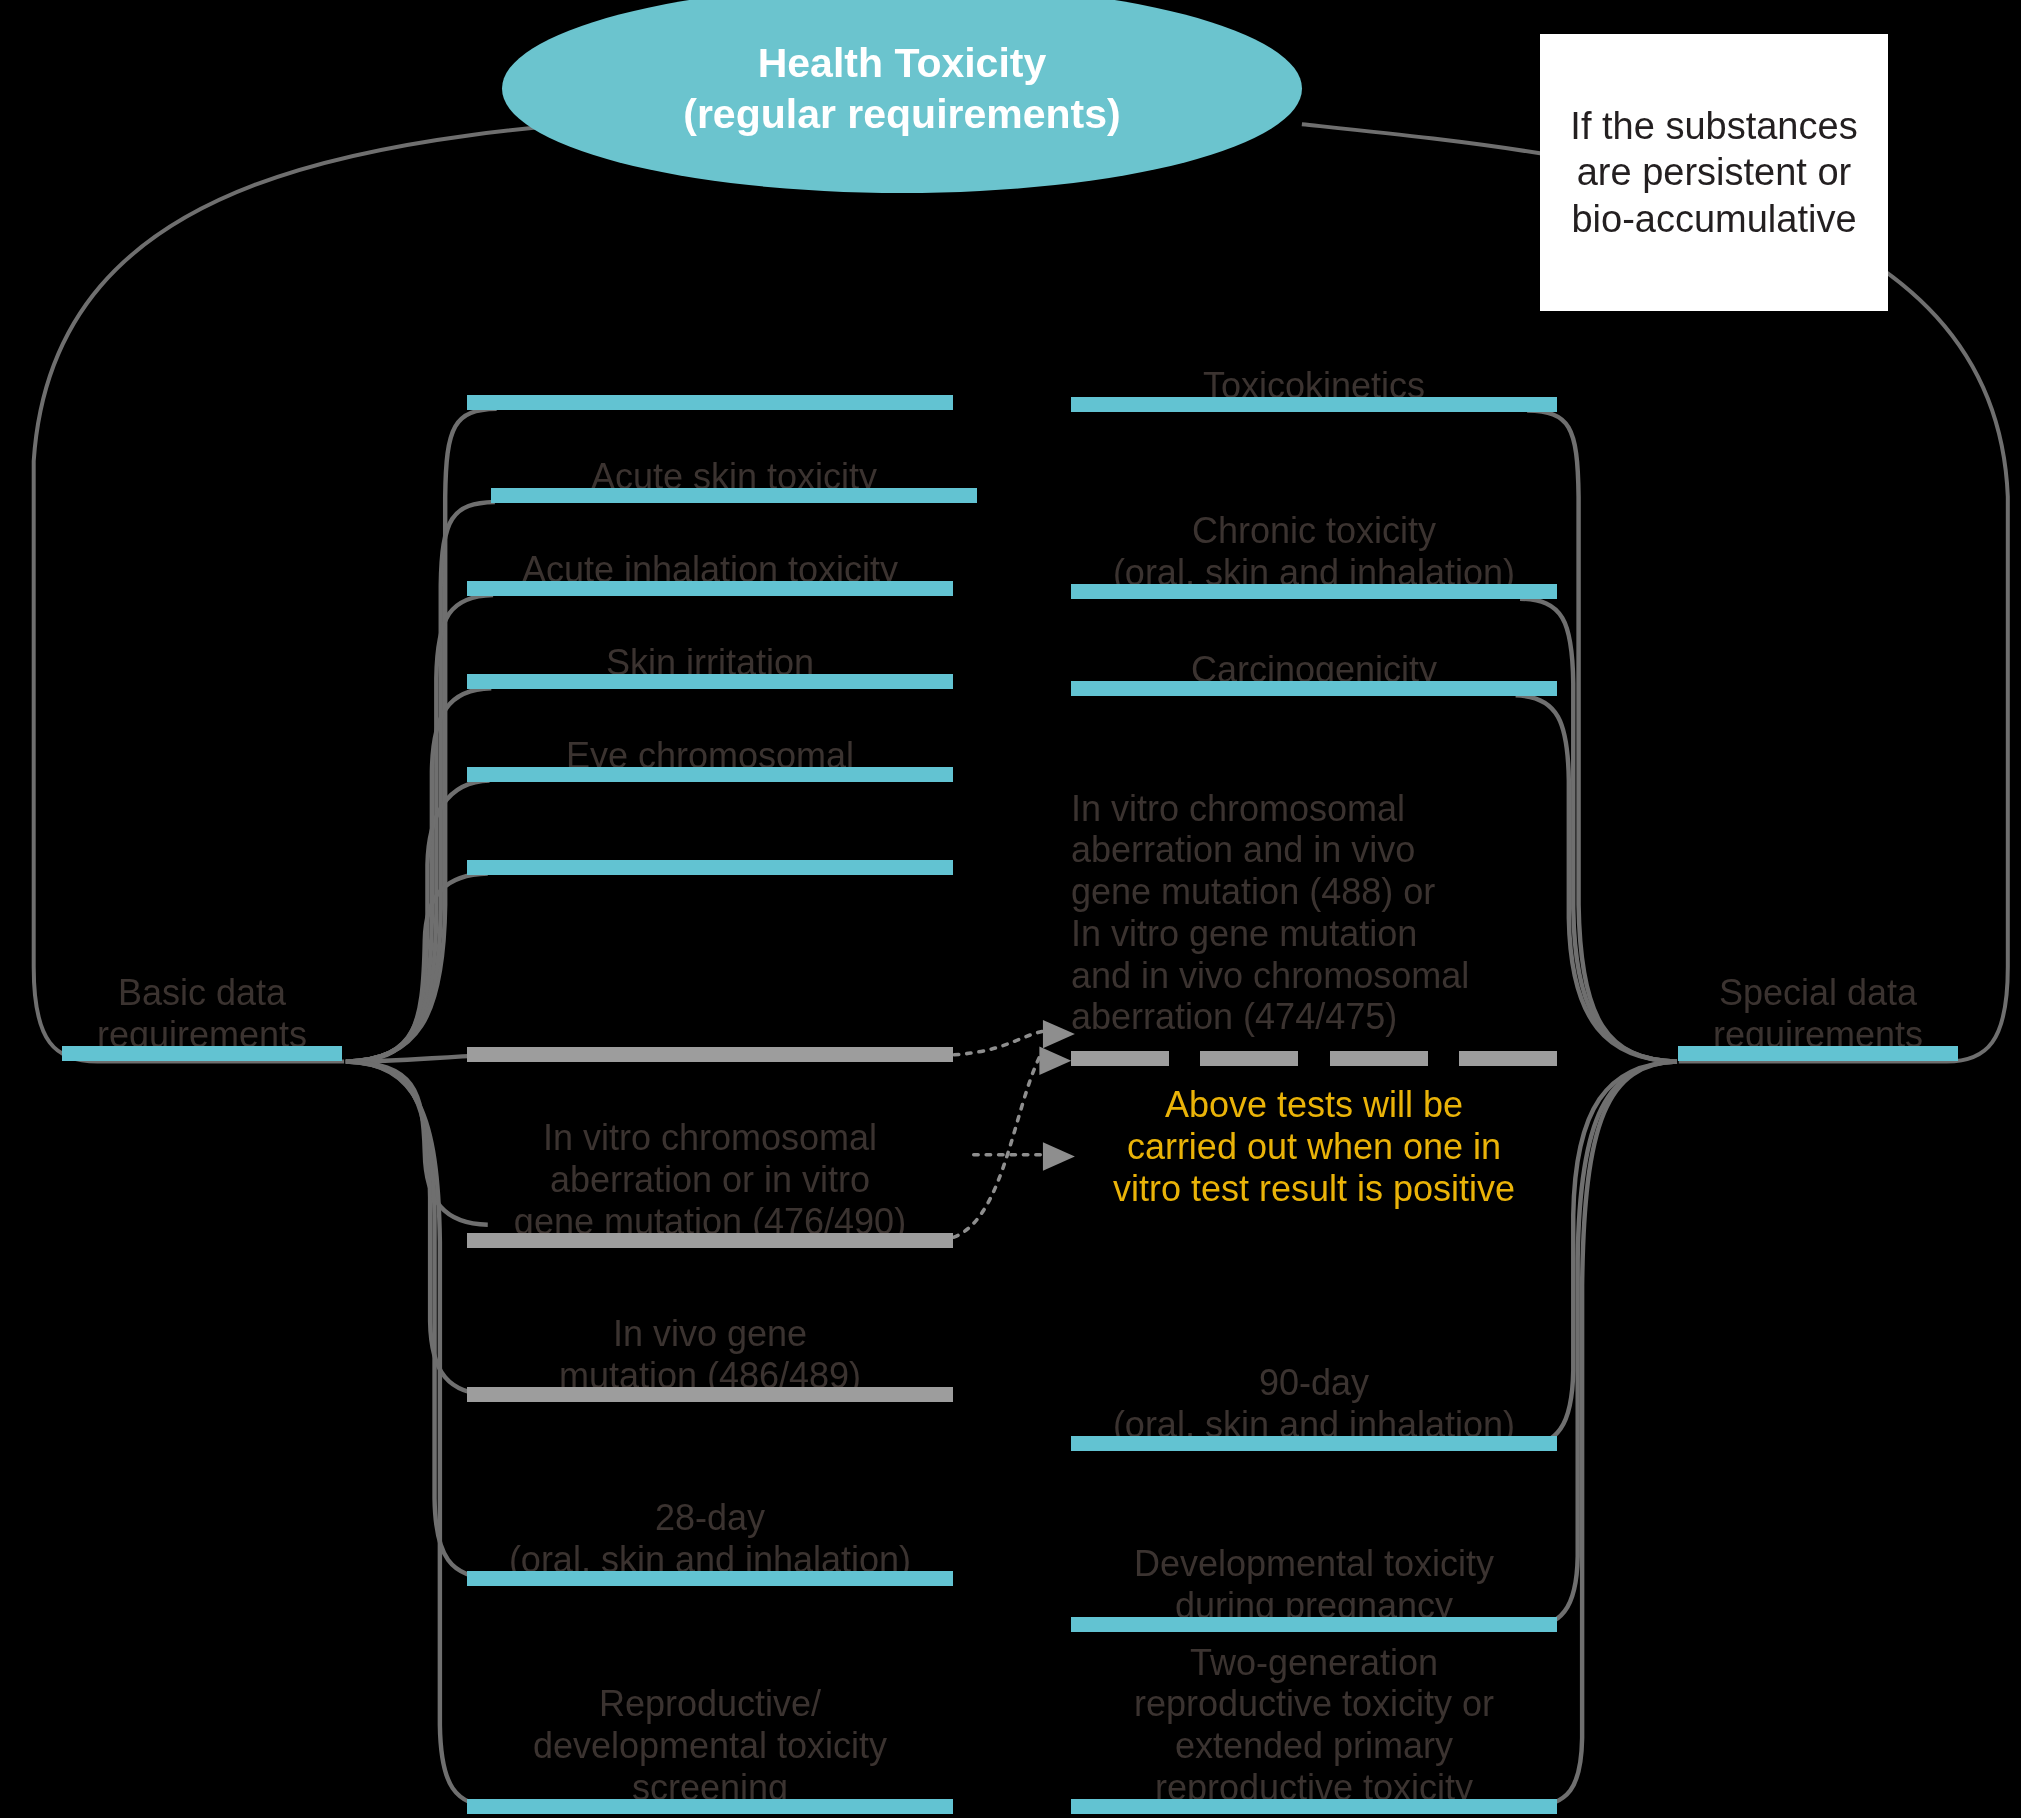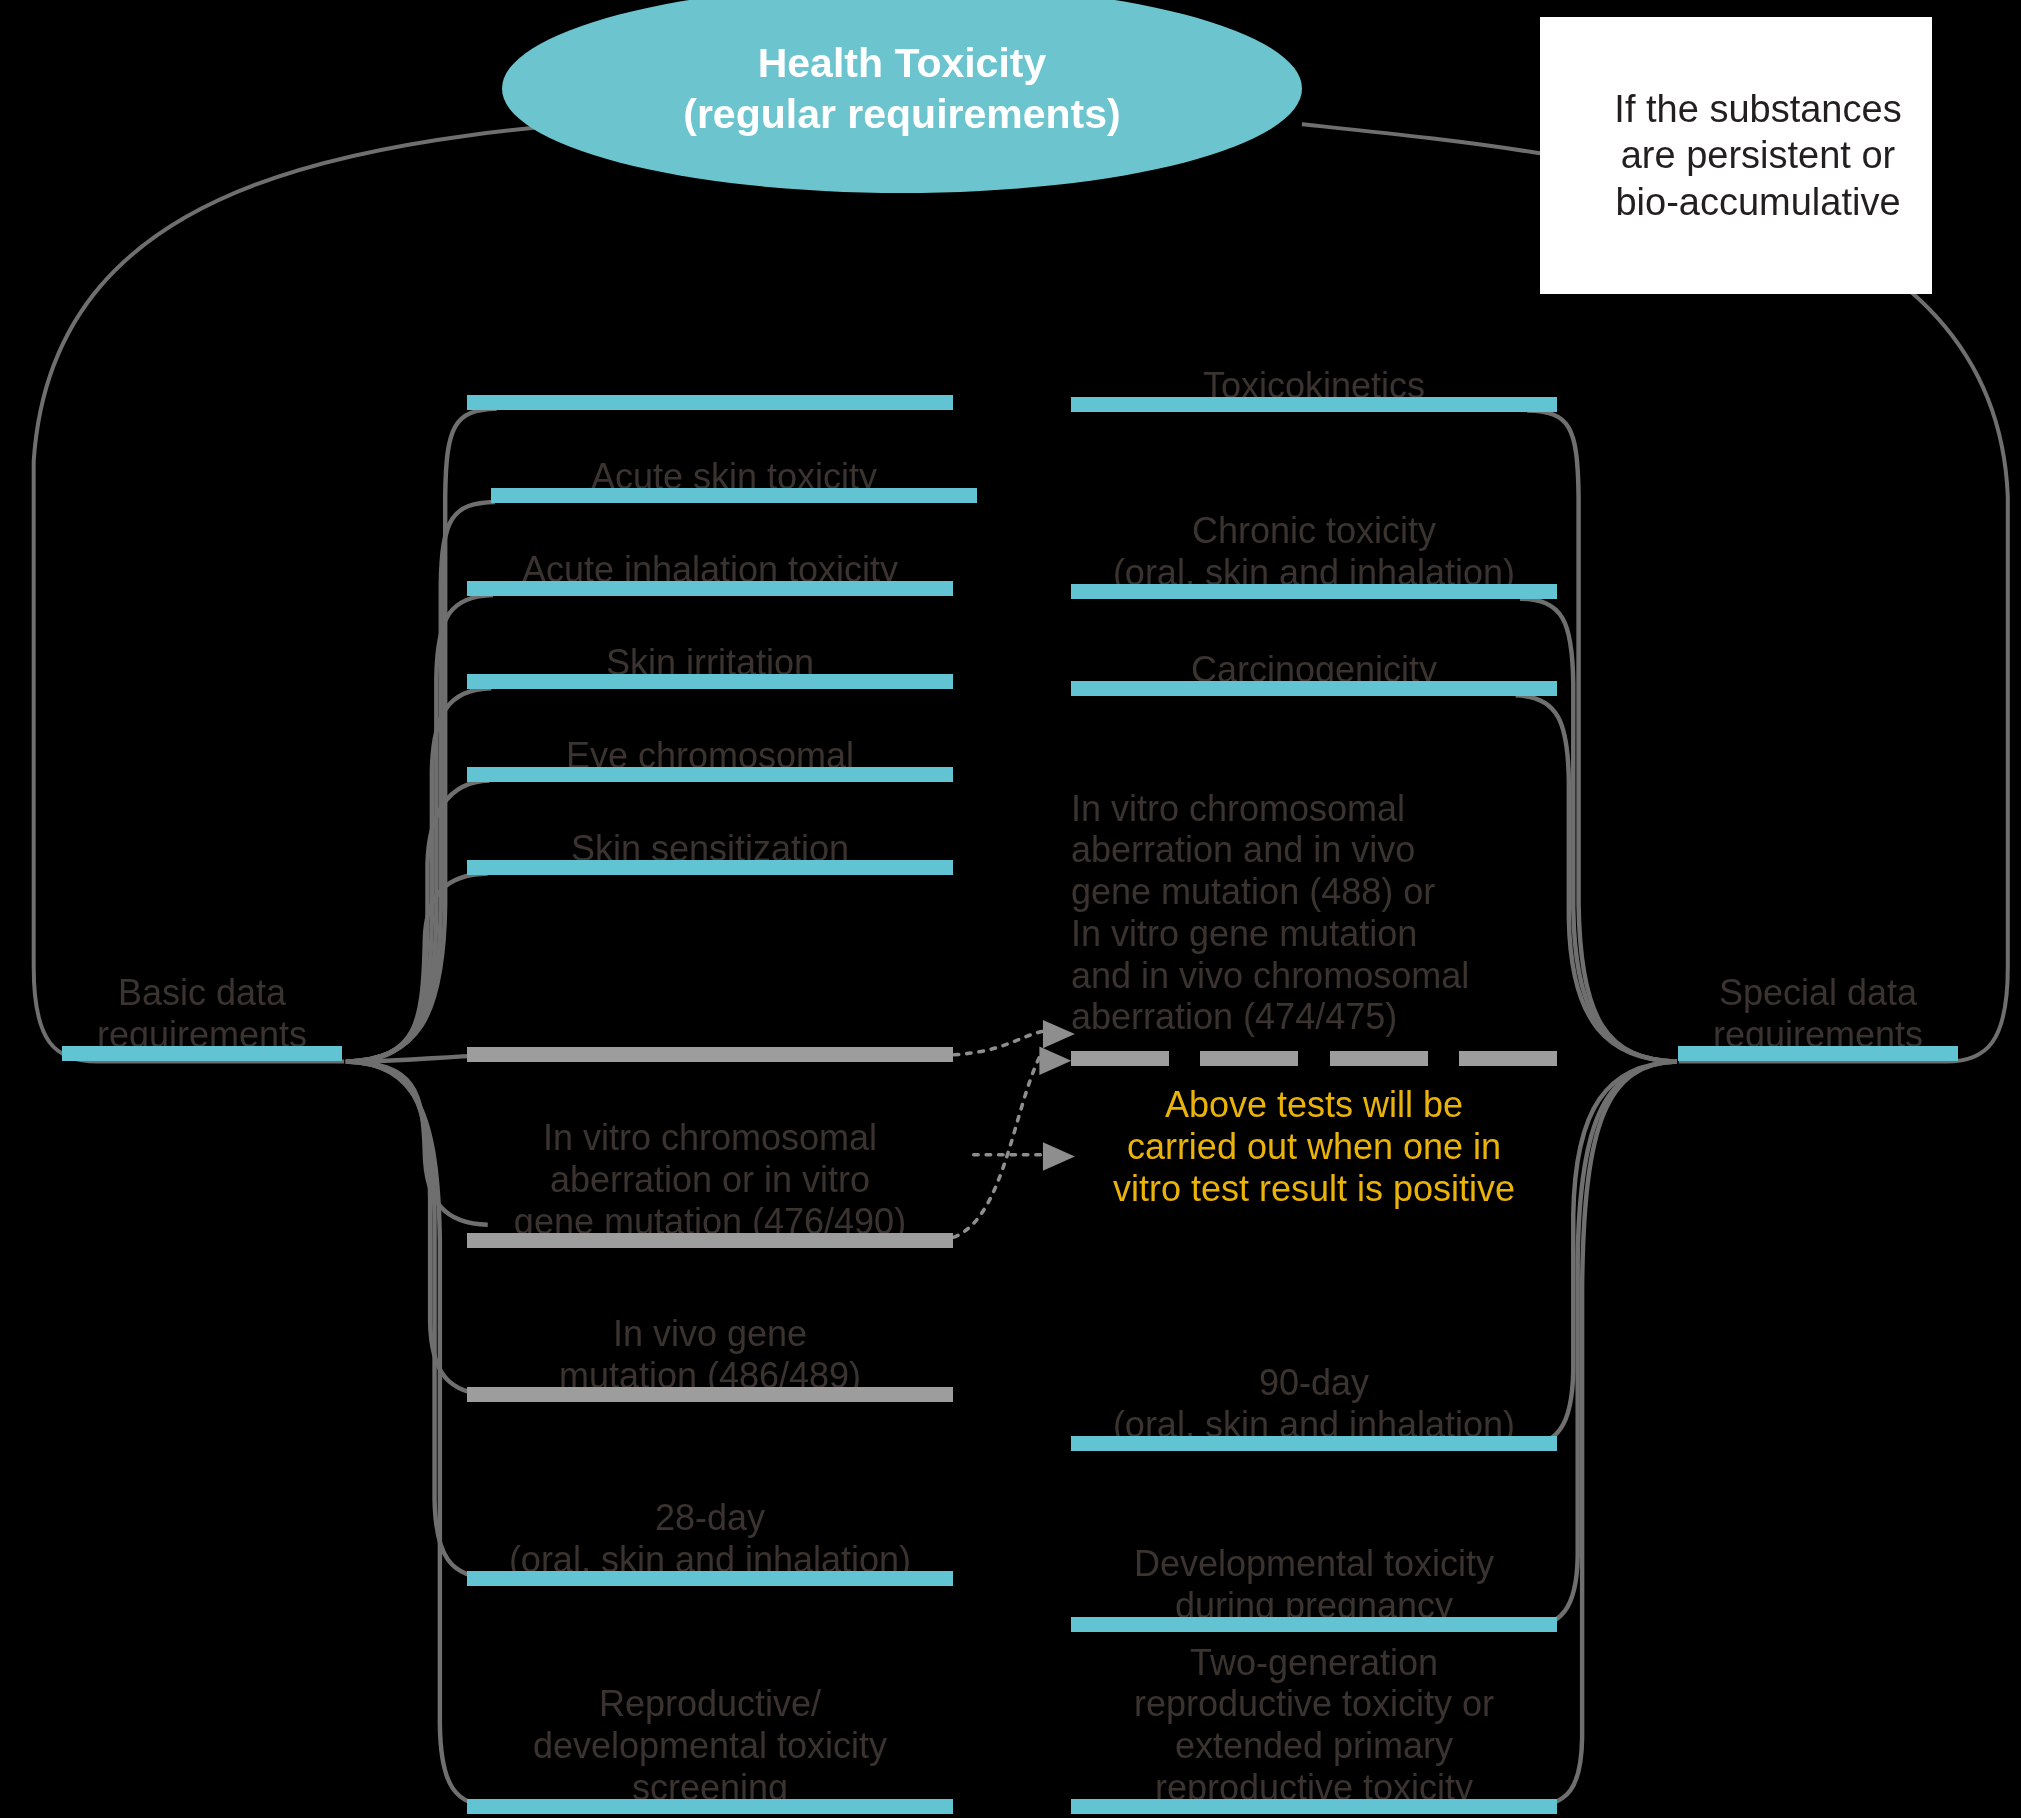--- a/index.html
+++ b/index.html
@@ -79,21 +79,21 @@
       <polygon points="1172,1180 1208,1196 1172,1212"></polygon>
       <polygon points="1176,1288 1212,1304 1176,1320"></polygon>
     </g>
   </svg>
 
   <div id="hub-ellipse" style="left:502px;top:-16px;width:800px;height:209px;">
     <div class="etext">Health Toxicity
 (regular requirements)</div>
   </div>
 
-  <div id="notebox" style="left:1540px;top:17px;width:348px;height:277px;padding-left:44px;">
+  <div id="notebox" style="left:1540px;top:34px;width:348px;height:277px;">
     <div class="ntext">If the substances
 are persistent or
 bio-accumulative</div>
   </div>
 
   <div class="node" style="left:62px;top:953px;width:280px;height:108px;">
     <div class="label">Basic data
 requirements</div>
     <div class="bar"></div>
   </div>
@@ -122,21 +122,20 @@
     <div class="label">Skin irritation</div>
     <div class="bar"></div>
   </div>
 
   <div class="node" style="left:467px;top:711px;width:486px;height:71px;">
     <div class="label">Eye chromosomal</div>
     <div class="bar"></div>
   </div>
 
   <div class="node" style="left:467px;top:804px;width:486px;height:71px;">
-    <div class="label">Skin sensitization</div>
     <div class="bar"></div>
   </div>
 
   <div class="node gray" style="left:467px;top:947px;width:486px;height:115px;">
     <div class="bar"></div>
   </div>
 
   <div class="node gray" style="left:467px;top:1076px;width:486px;height:172px;">
     <div class="label">In vitro chromosomal
 aberration or in vitro

